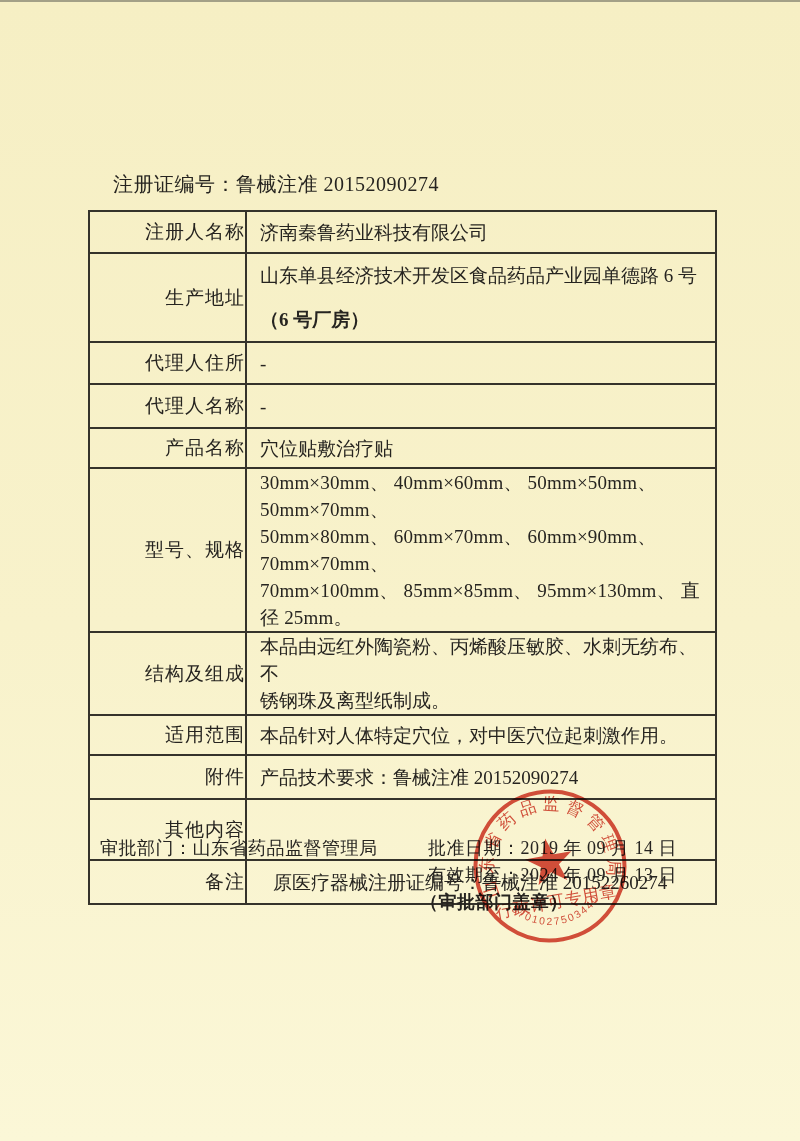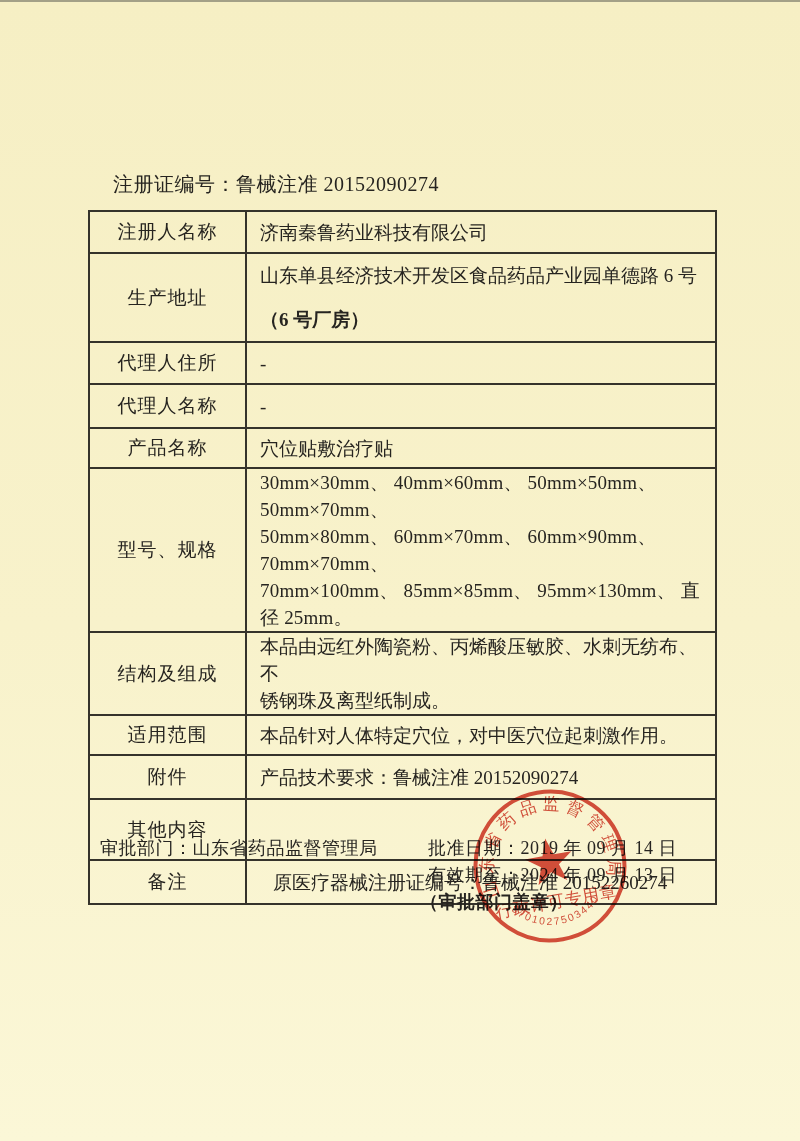--- a/index.html
+++ b/index.html
@@ -17,21 +17,21 @@
   .certno{position:absolute;left:113px;top:171px;font-size:20px;letter-spacing:.5px;}
   table.cert{
     position:absolute;left:88px;top:210px;width:629px;
     border-collapse:collapse;table-layout:fixed;
   }
   table.cert th,table.cert td{
     border:2px solid #35332b;vertical-align:middle;
     font-weight:normal;font-size:19px;color:#262420;
     padding:0;overflow:hidden;
   }
-  table.cert th{width:155px;text-align:center;letter-spacing:1px;margin-left:24px;}
+  table.cert th{width:155px;text-align:right;letter-spacing:1px;margin-left:24px;}
   table.cert td{padding-left:13px;text-align:left;}
   td .ln{line-height:27px;}
   tr.r-addr td .ln{line-height:28px;}
   tr.r-addr td .ln + .ln{margin-top:16px;font-weight:bold;}
   tr.r-spec td .ln{line-height:27px;letter-spacing:.2px;}
   tr.r-note td{padding-left:26px;}
   .footer-line{position:absolute;font-size:18px;letter-spacing:.5px;white-space:nowrap;}
   .dept{left:100px;top:836px;}
   .fdate{left:428px;top:836px;}
   .fvalid{left:428px;top:863px;}

